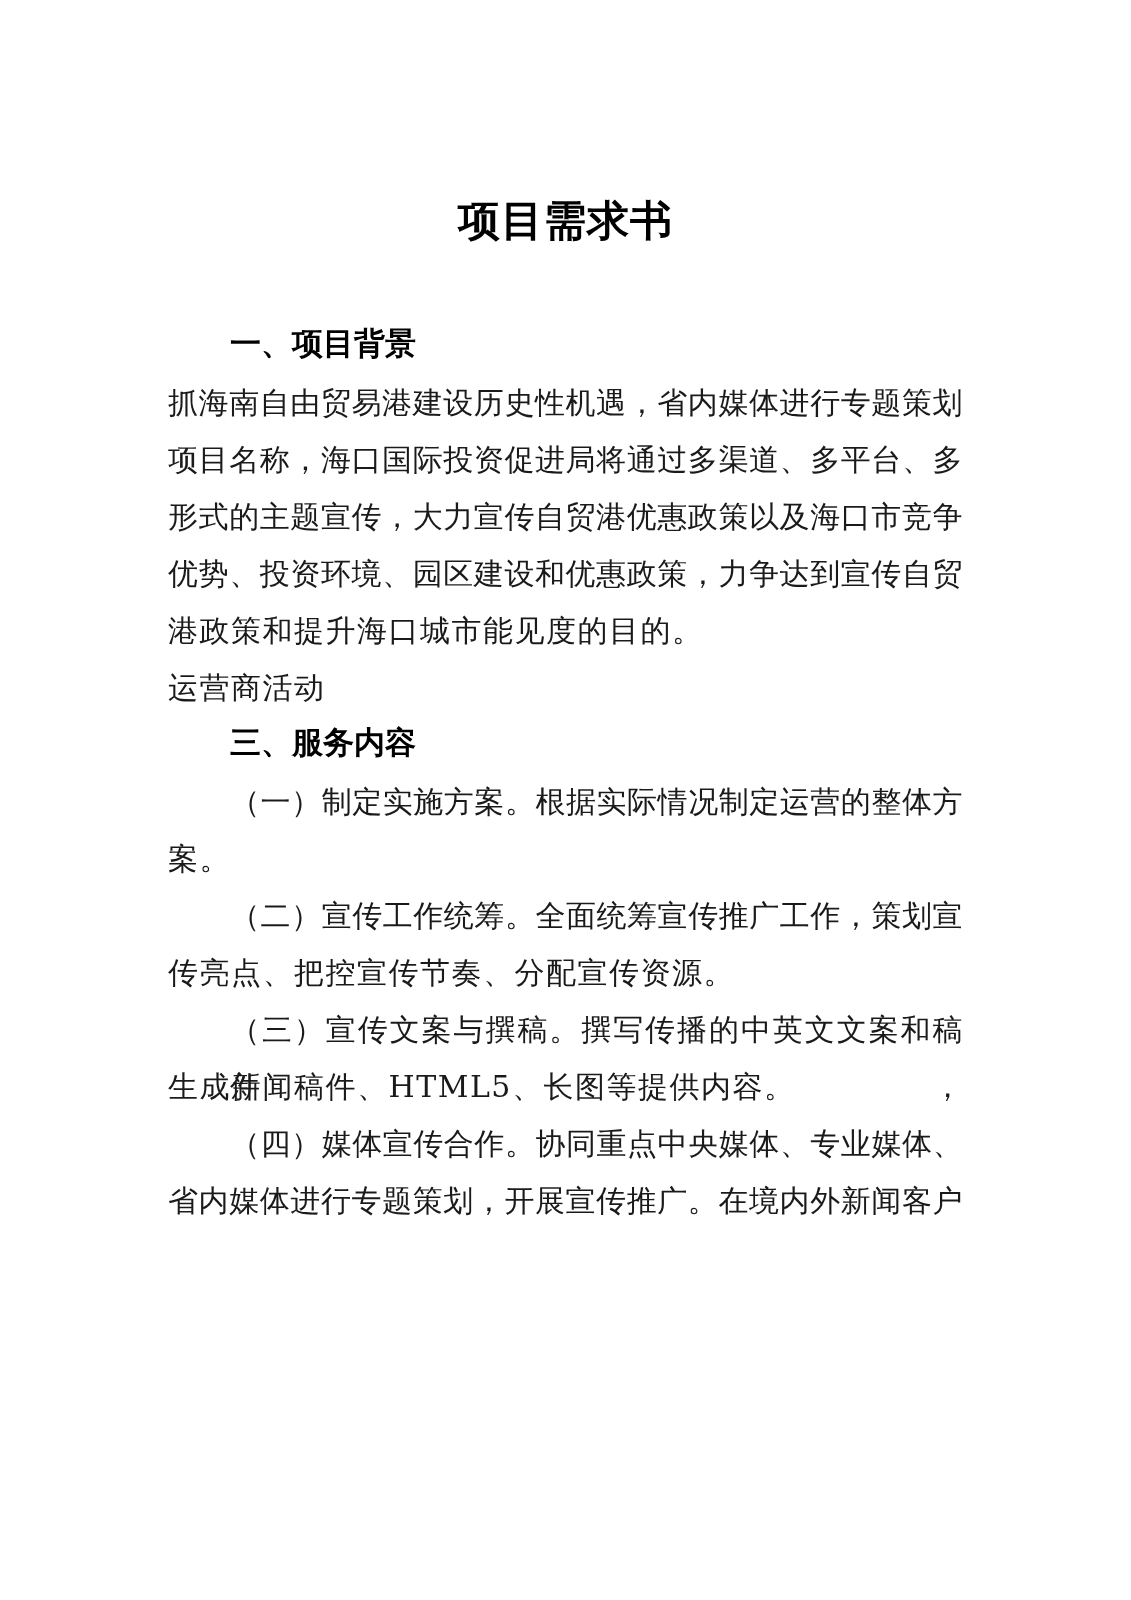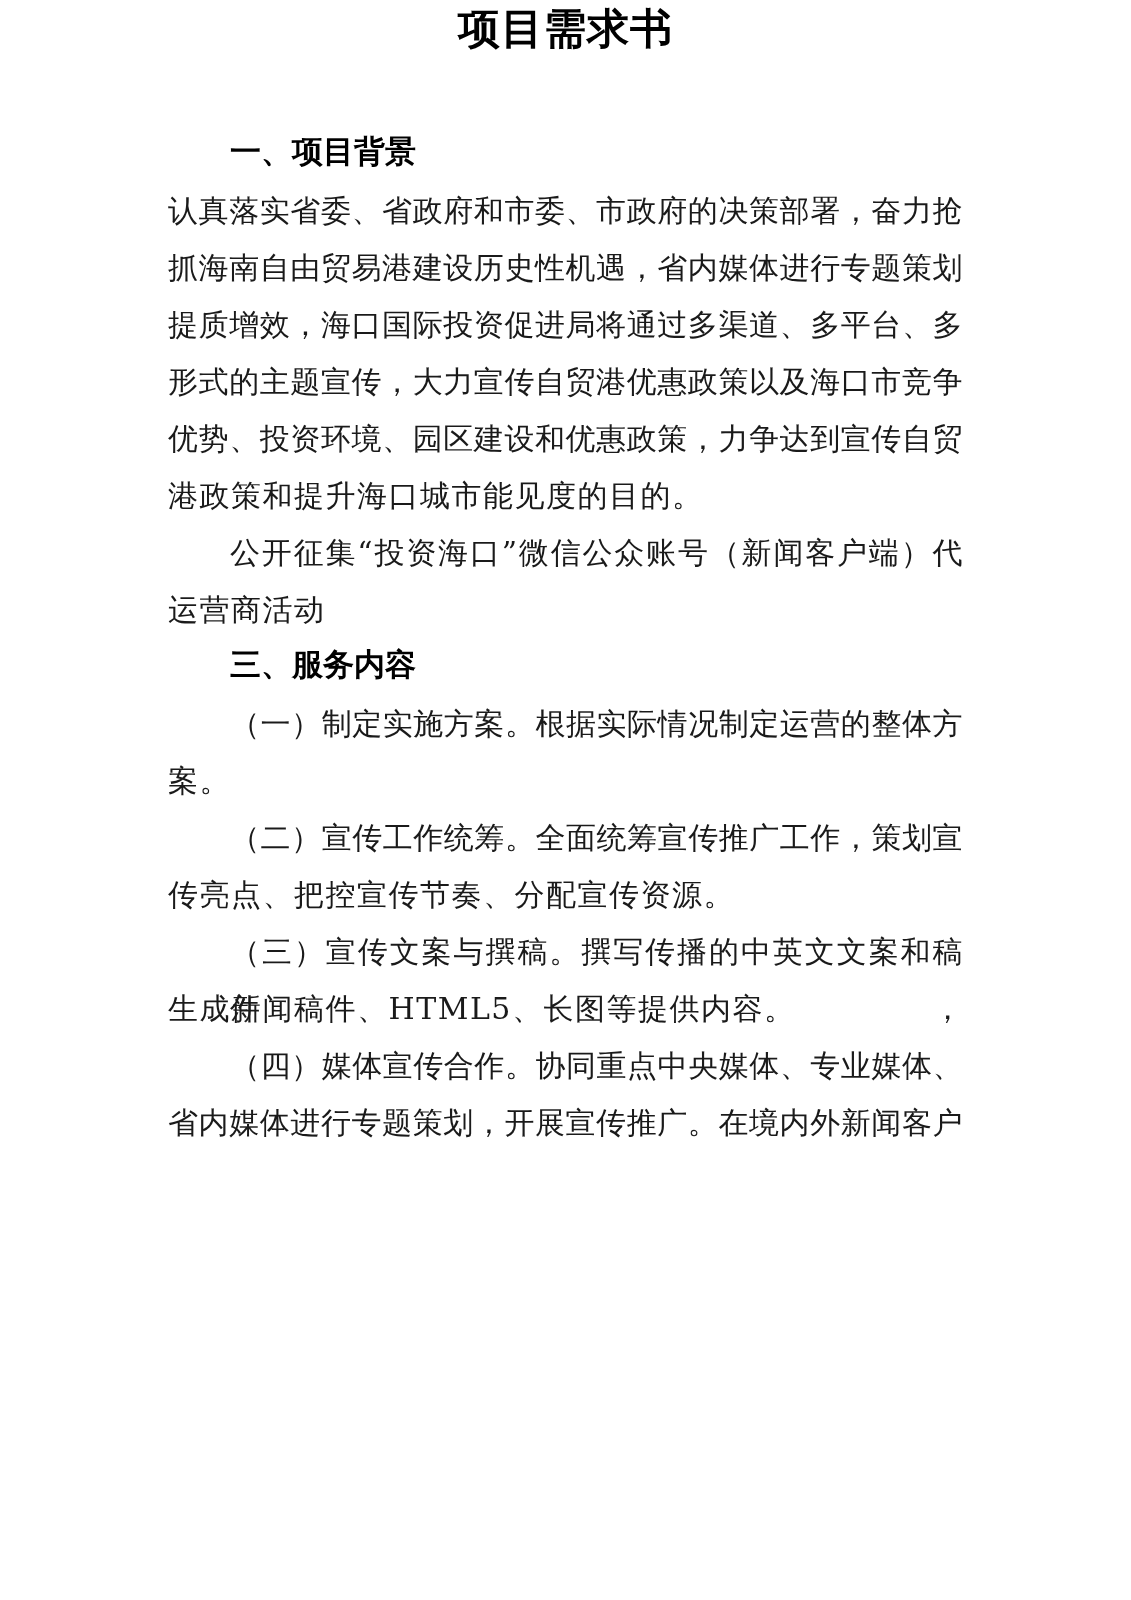--- a/index.html
+++ b/index.html
@@ -10,20 +10,21 @@
   .page {
     position: relative;
     width: 1131px;
     height: 1600px;
     background: #ffffff;
     color: #000000;
     overflow: hidden;
   }
   .doc-title {
     margin: 0;
+    padding-top: 192px;
     height: 57px;
     line-height: 57px;
     text-align: center;
     font-family: "DejaVu Serif", "Liberation Serif", serif;
     font-weight: bold;
     font-size: 42px;
     letter-spacing: 1px;
     color: #000000;
   }
   .content {
@@ -61,28 +62,26 @@
 </style>
 </head>
 <body>
 
 <div class="page">
   <h1 class="doc-title">项目需求书</h1>
 
   <div class="content">
 
     <div class="heading">一、项目背景</div>
-    <div class="line">认真落实省委、省政府和市委、市政府的决策部署，奋力抢</div>
     <div class="line">抓海南自由贸易港建设历史性机遇，省内媒体进行专题策划</div>
-    <div class="line">提质增效，海口国际投资促进局将通过多渠道、多平台、多</div>
+    <div class="line">项目名称，海口国际投资促进局将通过多渠道、多平台、多</div>
     <div class="line">形式的主题宣传，大力宣传自贸港优惠政策以及海口市竞争</div>
     <div class="line">优势、投资环境、园区建设和优惠政策，力争达到宣传自贸</div>
     <div class="line last">港政策和提升海口城市能见度的目的。</div>
 
-    <div class="line indent">公开征集“投资海口”微信公众账号（新闻客户端）代</div>
     <div class="line last">运营商活动</div>
 
     <div class="heading">三、服务内容</div>
     <div class="line indent">（一）制定实施方案。根据实际情况制定运营的整体方</div>
     <div class="line last">案。</div>
     <div class="line indent">（二）宣传工作统筹。全面统筹宣传推广工作，策划宣</div>
     <div class="line last">传亮点、把控宣传节奏、分配宣传资源。</div>
     <div class="line indent">（三）宣传文案与撰稿。撰写传播的中英文文案和稿件，</div>
     <div class="line last">生成新闻稿件、HTML5、长图等提供内容。</div>
     <div class="line indent">（四）媒体宣传合作。协同重点中央媒体、专业媒体、</div>

